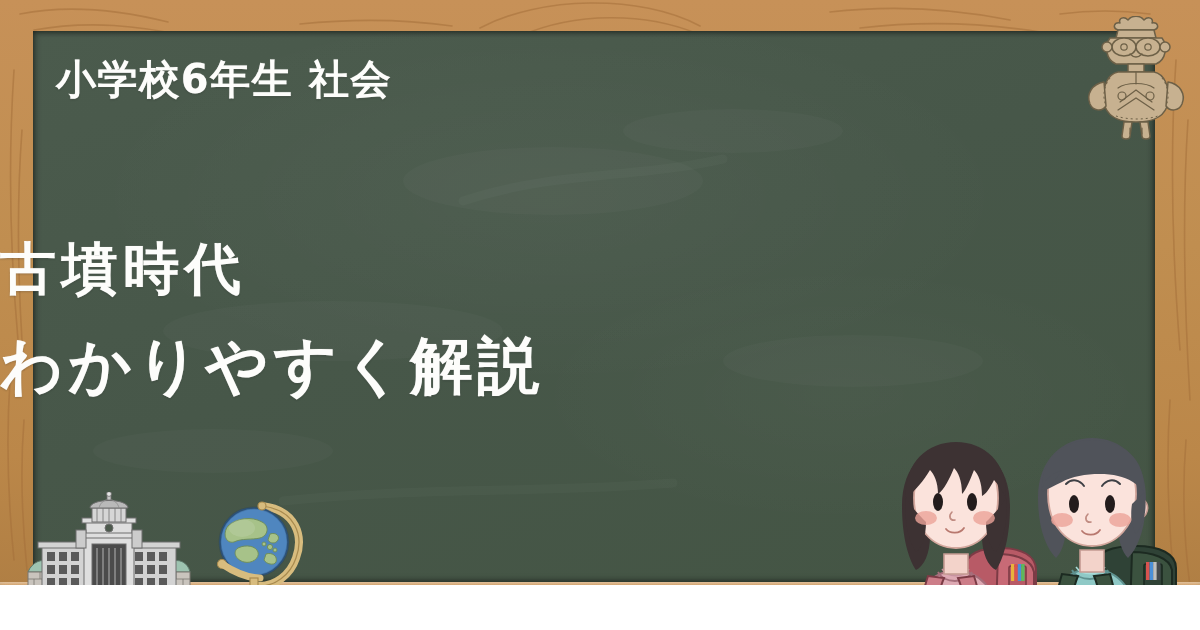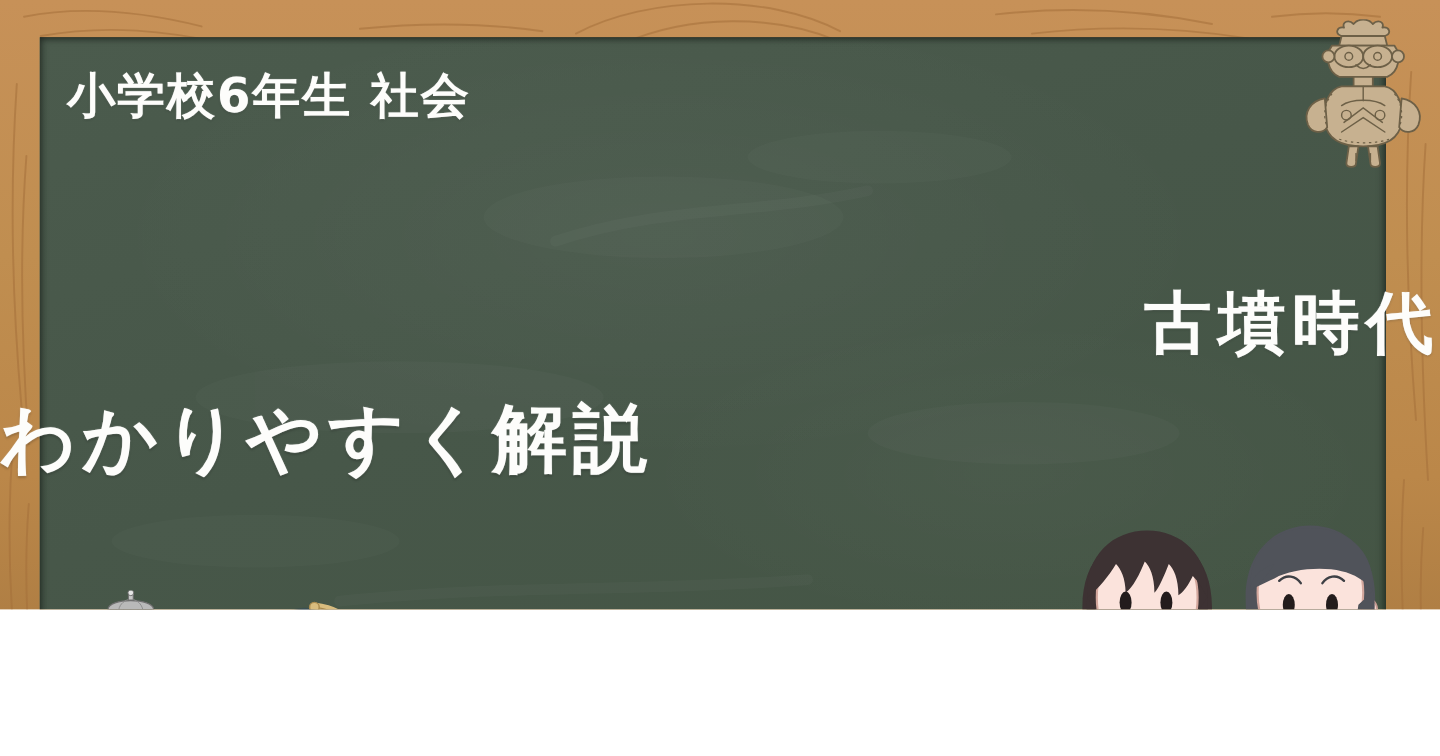--- a/index.html
+++ b/index.html
@@ -4,21 +4,21 @@
 <title>Kofun Jidai Thumbnail</title>
 <style>
   html, body {
     margin: 0;
     padding: 0;
     background: #ffffff;
   }
   #stage {
     position: relative;
     width: 1200px;
-    height: 508px;
+    height: 585px;
     overflow: hidden;
     font-family: "DejaVu Sans", "Liberation Sans", sans-serif;
     background: #c08e50;
     user-select: none;
   }
 
   
   .wood-bg {
     position: absolute;
     inset: 0;
@@ -79,21 +79,21 @@
   #hdr {
     left: 56px;
     top: 52px;
     font-size: 40px;
     font-weight: 700;
     letter-spacing: 0.04em;
   }
   #title-line-1 {
     left: 0; right: 0;
     top: 232px;
-    text-align: right;
+    text-align: left;
     font-size: 56px;
     font-weight: 700;
     letter-spacing: 0.10em;
   }
   #title-line-2 {
     left: 0; right: 0;
     top: 324px;
     font-size: 62px;
     font-weight: 700;
     letter-spacing: 0.08em;

